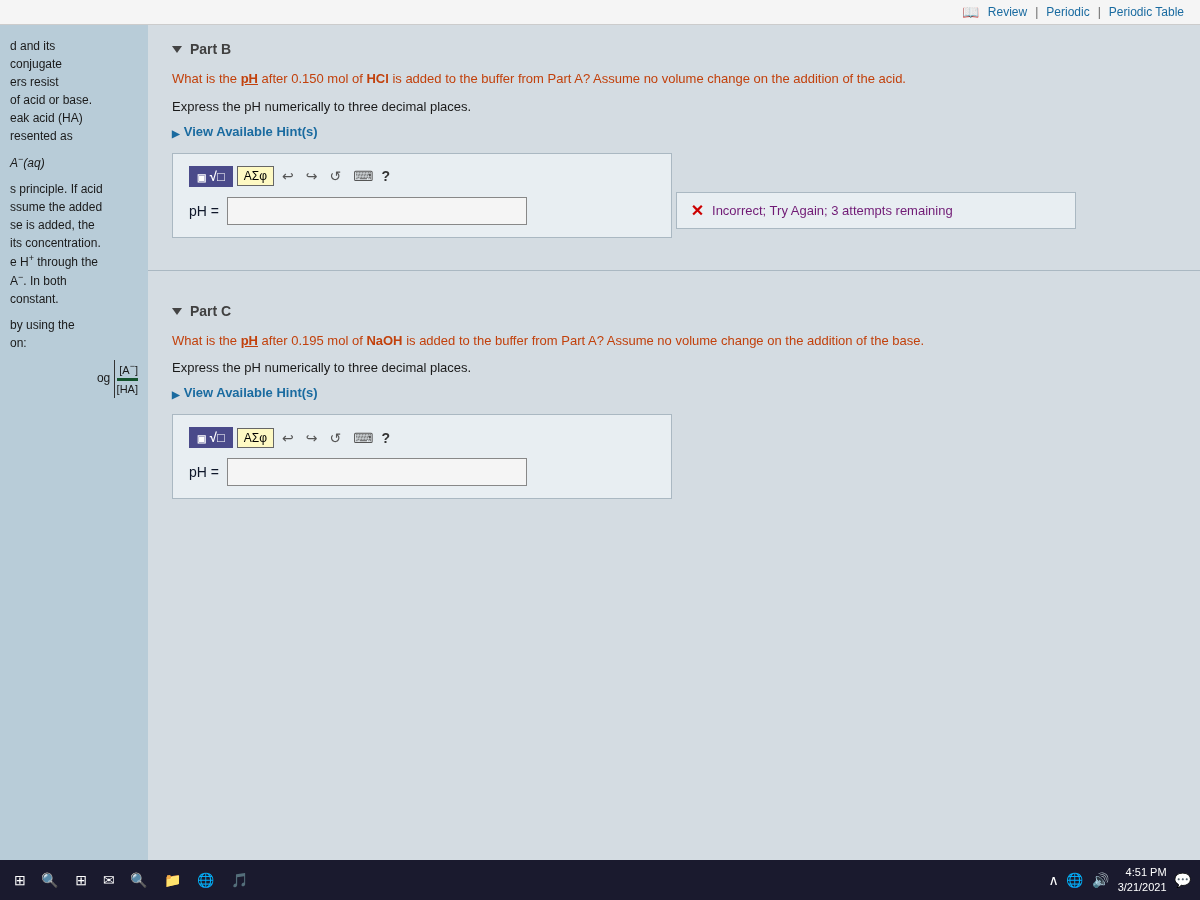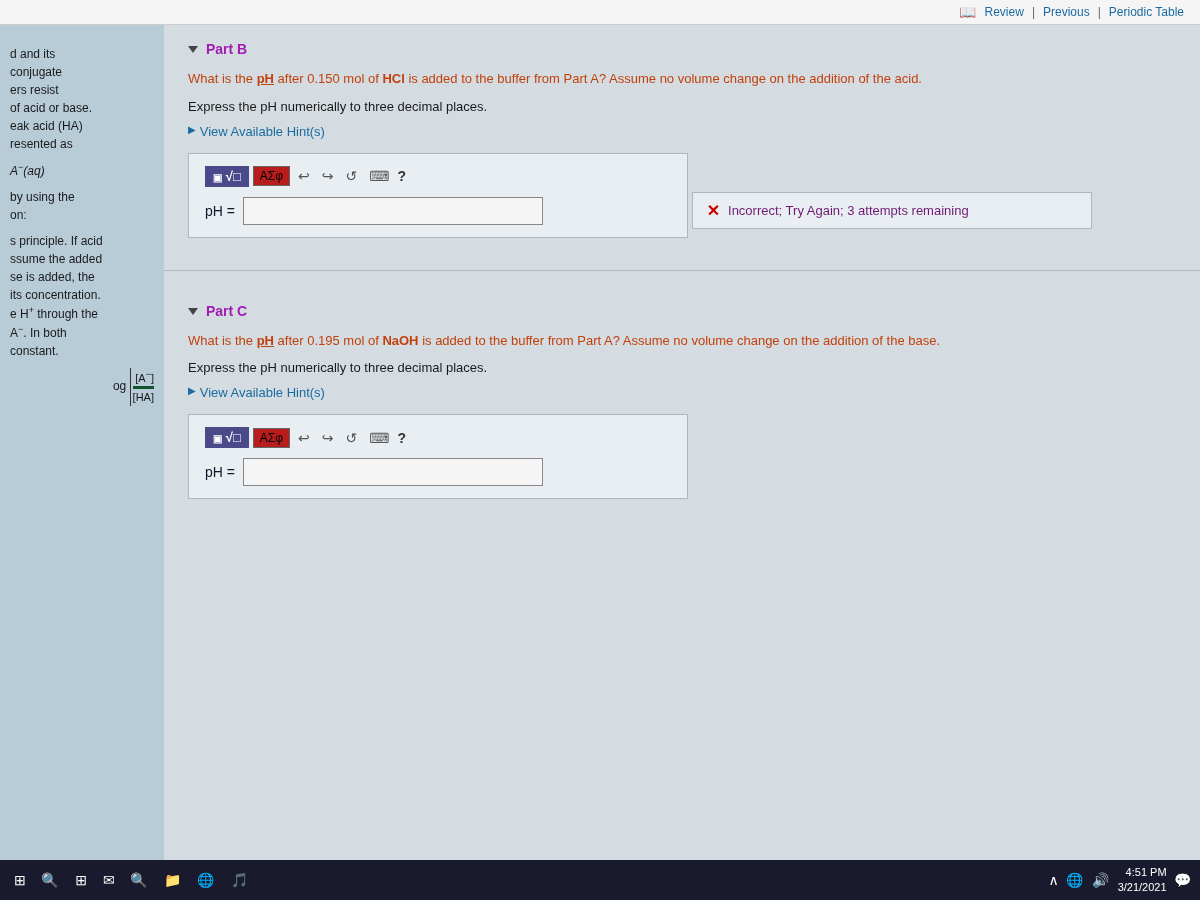--- a/index.html
+++ b/index.html
@@ -36,23 +36,23 @@
 
     
     .main-layout {
       display: flex;
       flex: 1;
       overflow: hidden;
     }
 
     
     .sidebar {
-      width: 164px;
+      width: 148px;
       background: #b8ccd8;
-      padding: 20px 10px;
+      padding: 12px 10px;
       font-size: 12px;
       line-height: 1.5;
       color: #1a1a1a;
       overflow-y: auto;
       flex-shrink: 0;
     }
 
     
     .content {
       flex: 1;
@@ -68,21 +68,21 @@
     .part-header {
       display: flex;
       align-items: flex-start;
       gap: 8px;
       margin-bottom: 12px;
     }
 
     .part-label {
       font-weight: bold;
       font-size: 14px;
-      color: #a21caf;
+      color: #404040;
     }
 
     .chevron-down {
       width: 0;
       height: 0;
       border-left: 5px solid transparent;
       border-right: 5px solid transparent;
       border-top: 7px solid #444;
       margin-top: 5px;
       flex-shrink: 0;
@@ -100,24 +100,24 @@
       font-size: 13px;
       margin-bottom: 10px;
       color: #1a1a1a;
     }
 
     .hint-link {
       color: #1a6ba0;
       font-size: 13px;
       cursor: pointer;
       display: flex;
-      align-items: flex-start;
+      align-items: flex-end;
       gap: 4px;
       margin-bottom: 14px;
-      font-weight: normal;
+      font-weight: bold;
     }
     .hint-link::before {
       content: '▶';
       font-size: 10px;
     }
 
     
     .answer-box {
       background: #e8eef2;
       border: 1px solid #aab8c2;
@@ -138,21 +138,21 @@
       background: #4a4a8a;
       color: white;
       border: none;
       padding: 3px 8px;
       font-size: 12px;
       cursor: pointer;
       font-weight: bold;
     }
 
     .toolbar-symbol {
-      background: #b91c1c;
+      background: #fef9c3;
       border: 1px solid #666;
       padding: 2px 6px;
       font-size: 12px;
       cursor: pointer;
     }
 
     .toolbar-icon-btn {
       background: none;
       border: none;
       cursor: pointer;
@@ -290,39 +290,39 @@
     sup { font-size: 9px; }
 
   </style>
 </head>
 <body>
 
 <div class="top-bar">
   <span style="font-size:14px;">📖</span>
   <a href="#">Review</a>
   <span class="separator">|</span>
-  <a href="#">Previous</a>
+  <a href="#">Periodic</a>
   <span class="separator">|</span>
   <a href="#">Periodic Table</a>
 </div>
 
 <div class="main-layout">
 
   <div class="sidebar">
     <div style="margin-bottom:8px;">
       d and its<br>conjugate<br>ers resist<br>of acid or base.<br>eak acid (HA)<br>resented as
     </div>
     <div style="margin-bottom:8px; font-style:italic;">
       A<sup>−</sup>(aq)
     </div>
     <div style="margin-bottom:8px;">
+      s principle. If acid<br>ssume the added<br>se is added, the<br>its concentration.<br>e H<sup>+</sup> through the<br>A<sup>−</sup>. In both<br>constant.
+    </div>
+    <div style="margin-bottom:8px;">
       by using the<br>on:
-    </div>
-    <div style="margin-bottom:8px;">
-      s principle. If acid<br>ssume the added<br>se is added, the<br>its concentration.<br>e H<sup>+</sup> through the<br>A<sup>−</sup>. In both<br>constant.
     </div>
     <div style="text-align:right;">
       <span>og</span>
       <span style="display:inline-flex; flex-direction:column; font-size:11px; vertical-align:middle; border-left:1px solid #333; padding-left:2px;">
         <span>[A<sup>−</sup>]</span>
         <span style="border-top:3px solid #14532d;">[HA]</span>
       </span>
     </div>
   </div>
 

